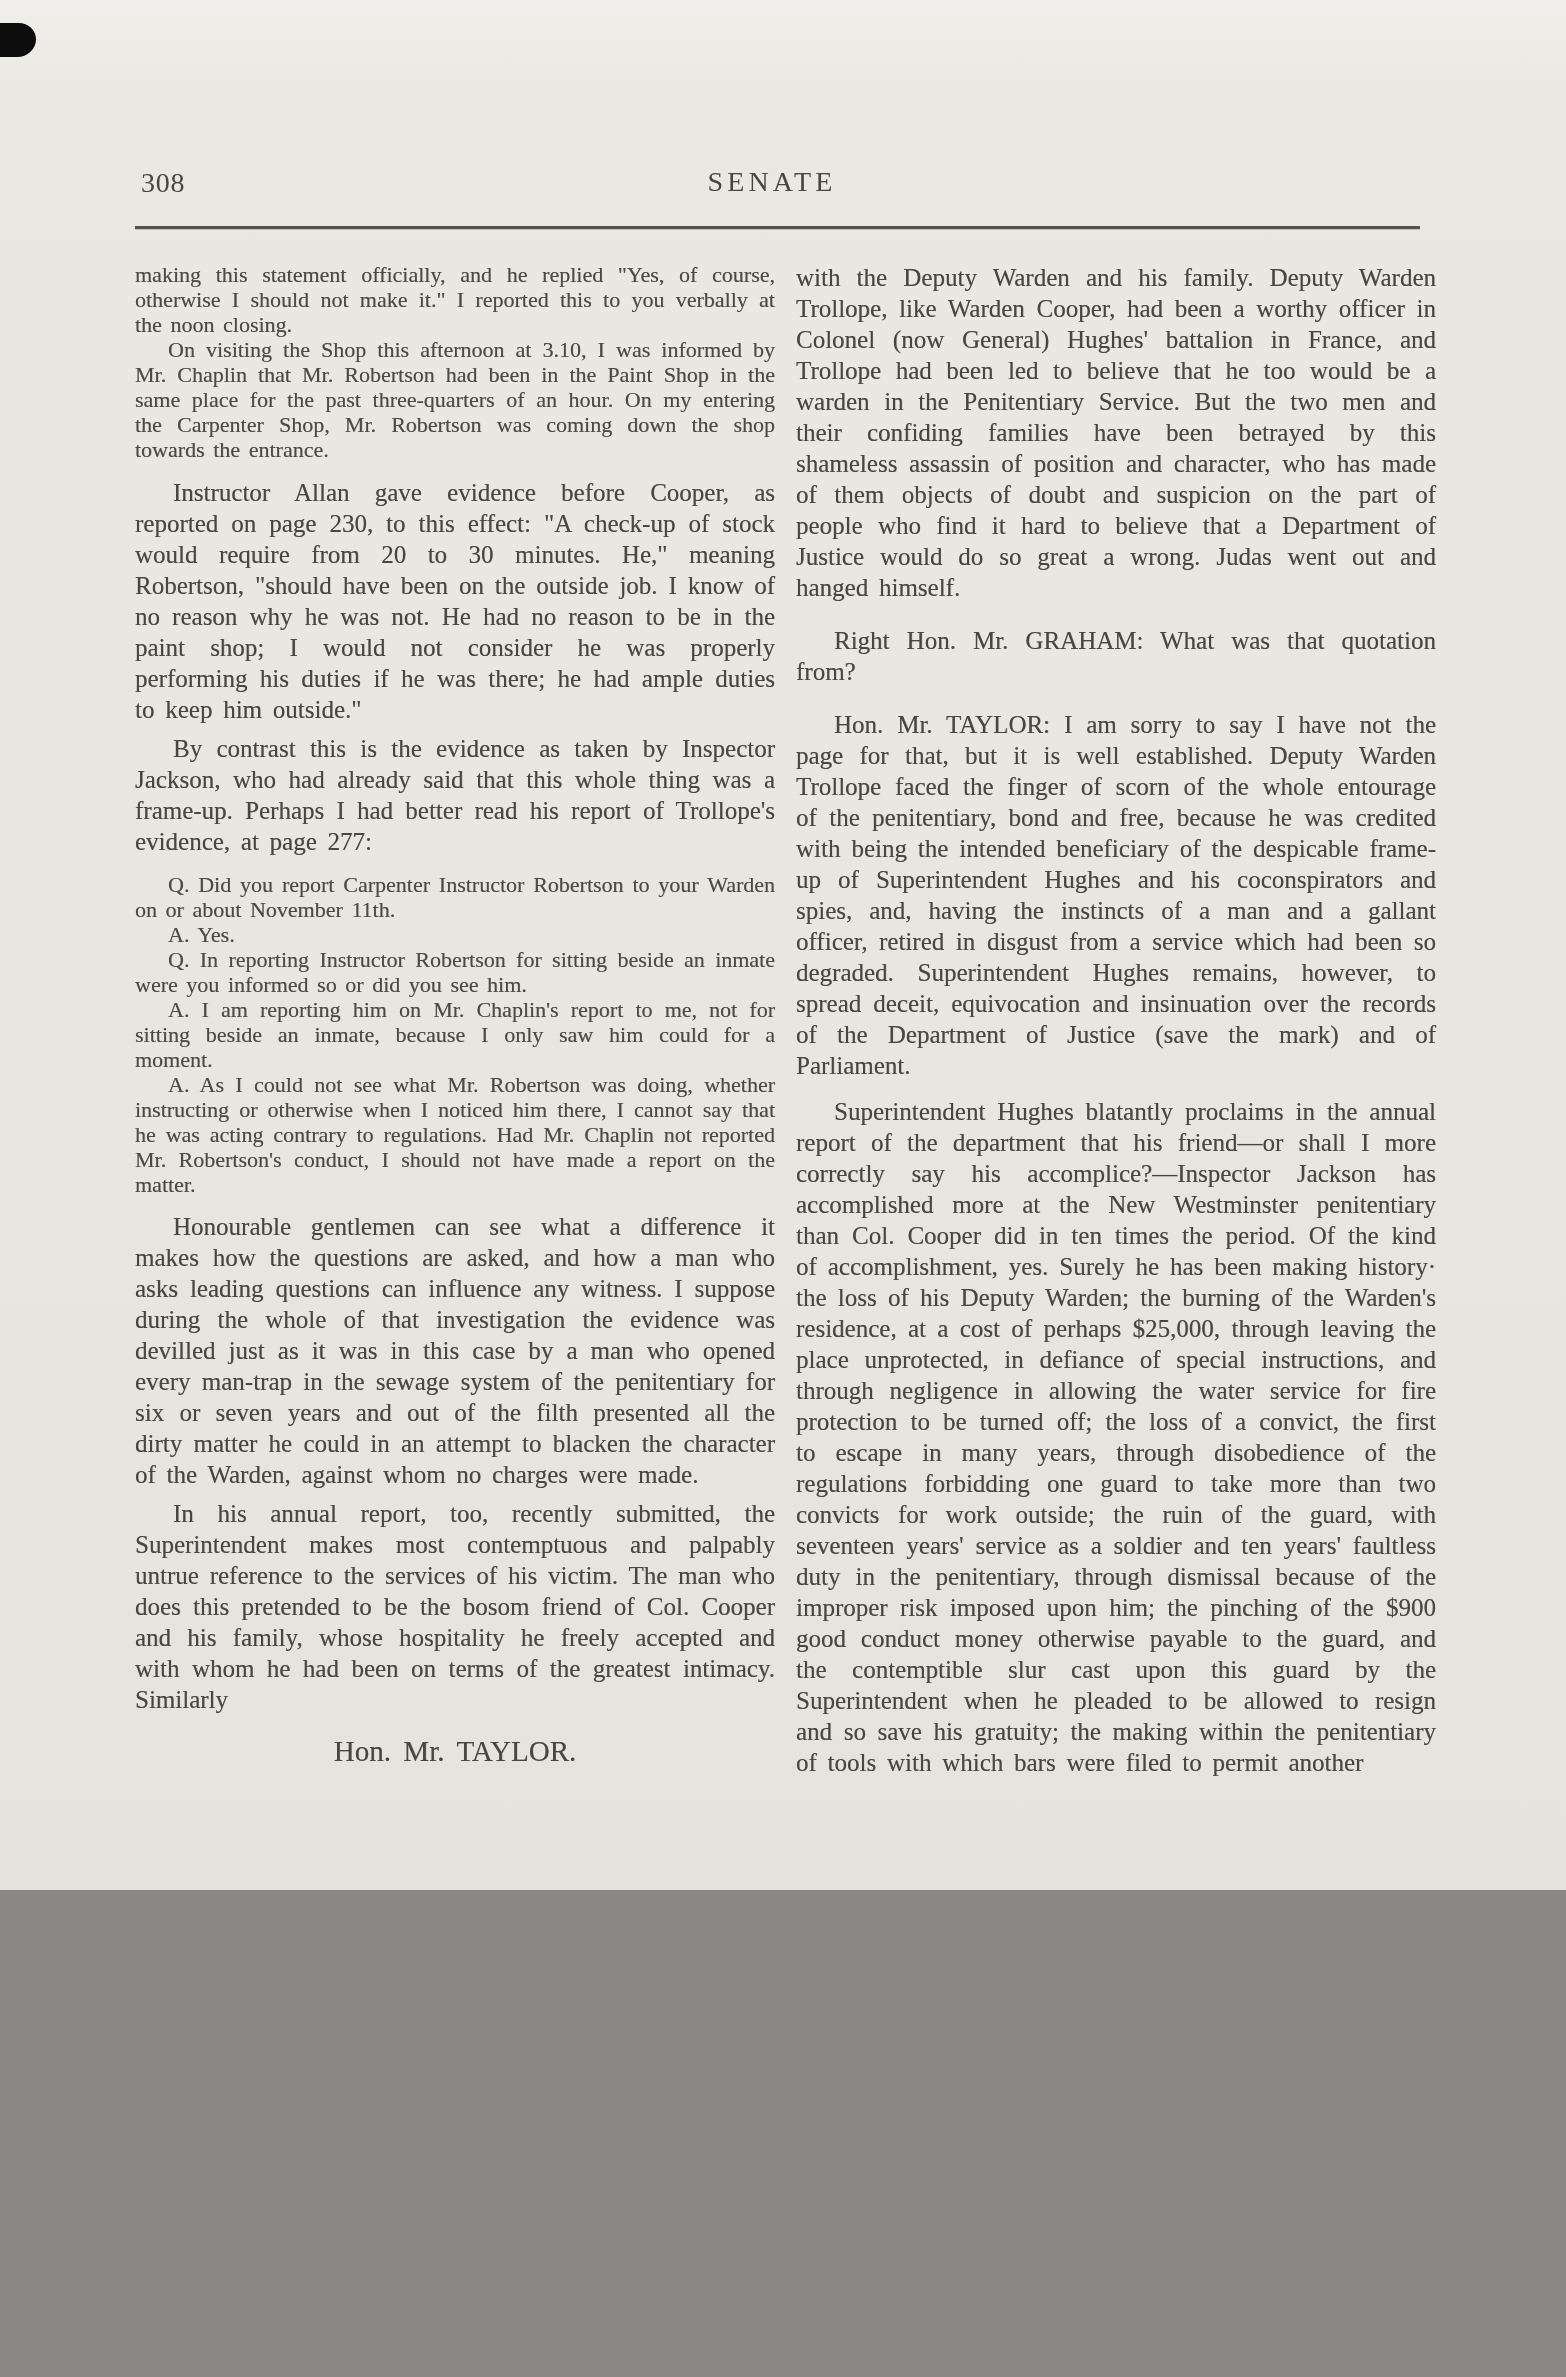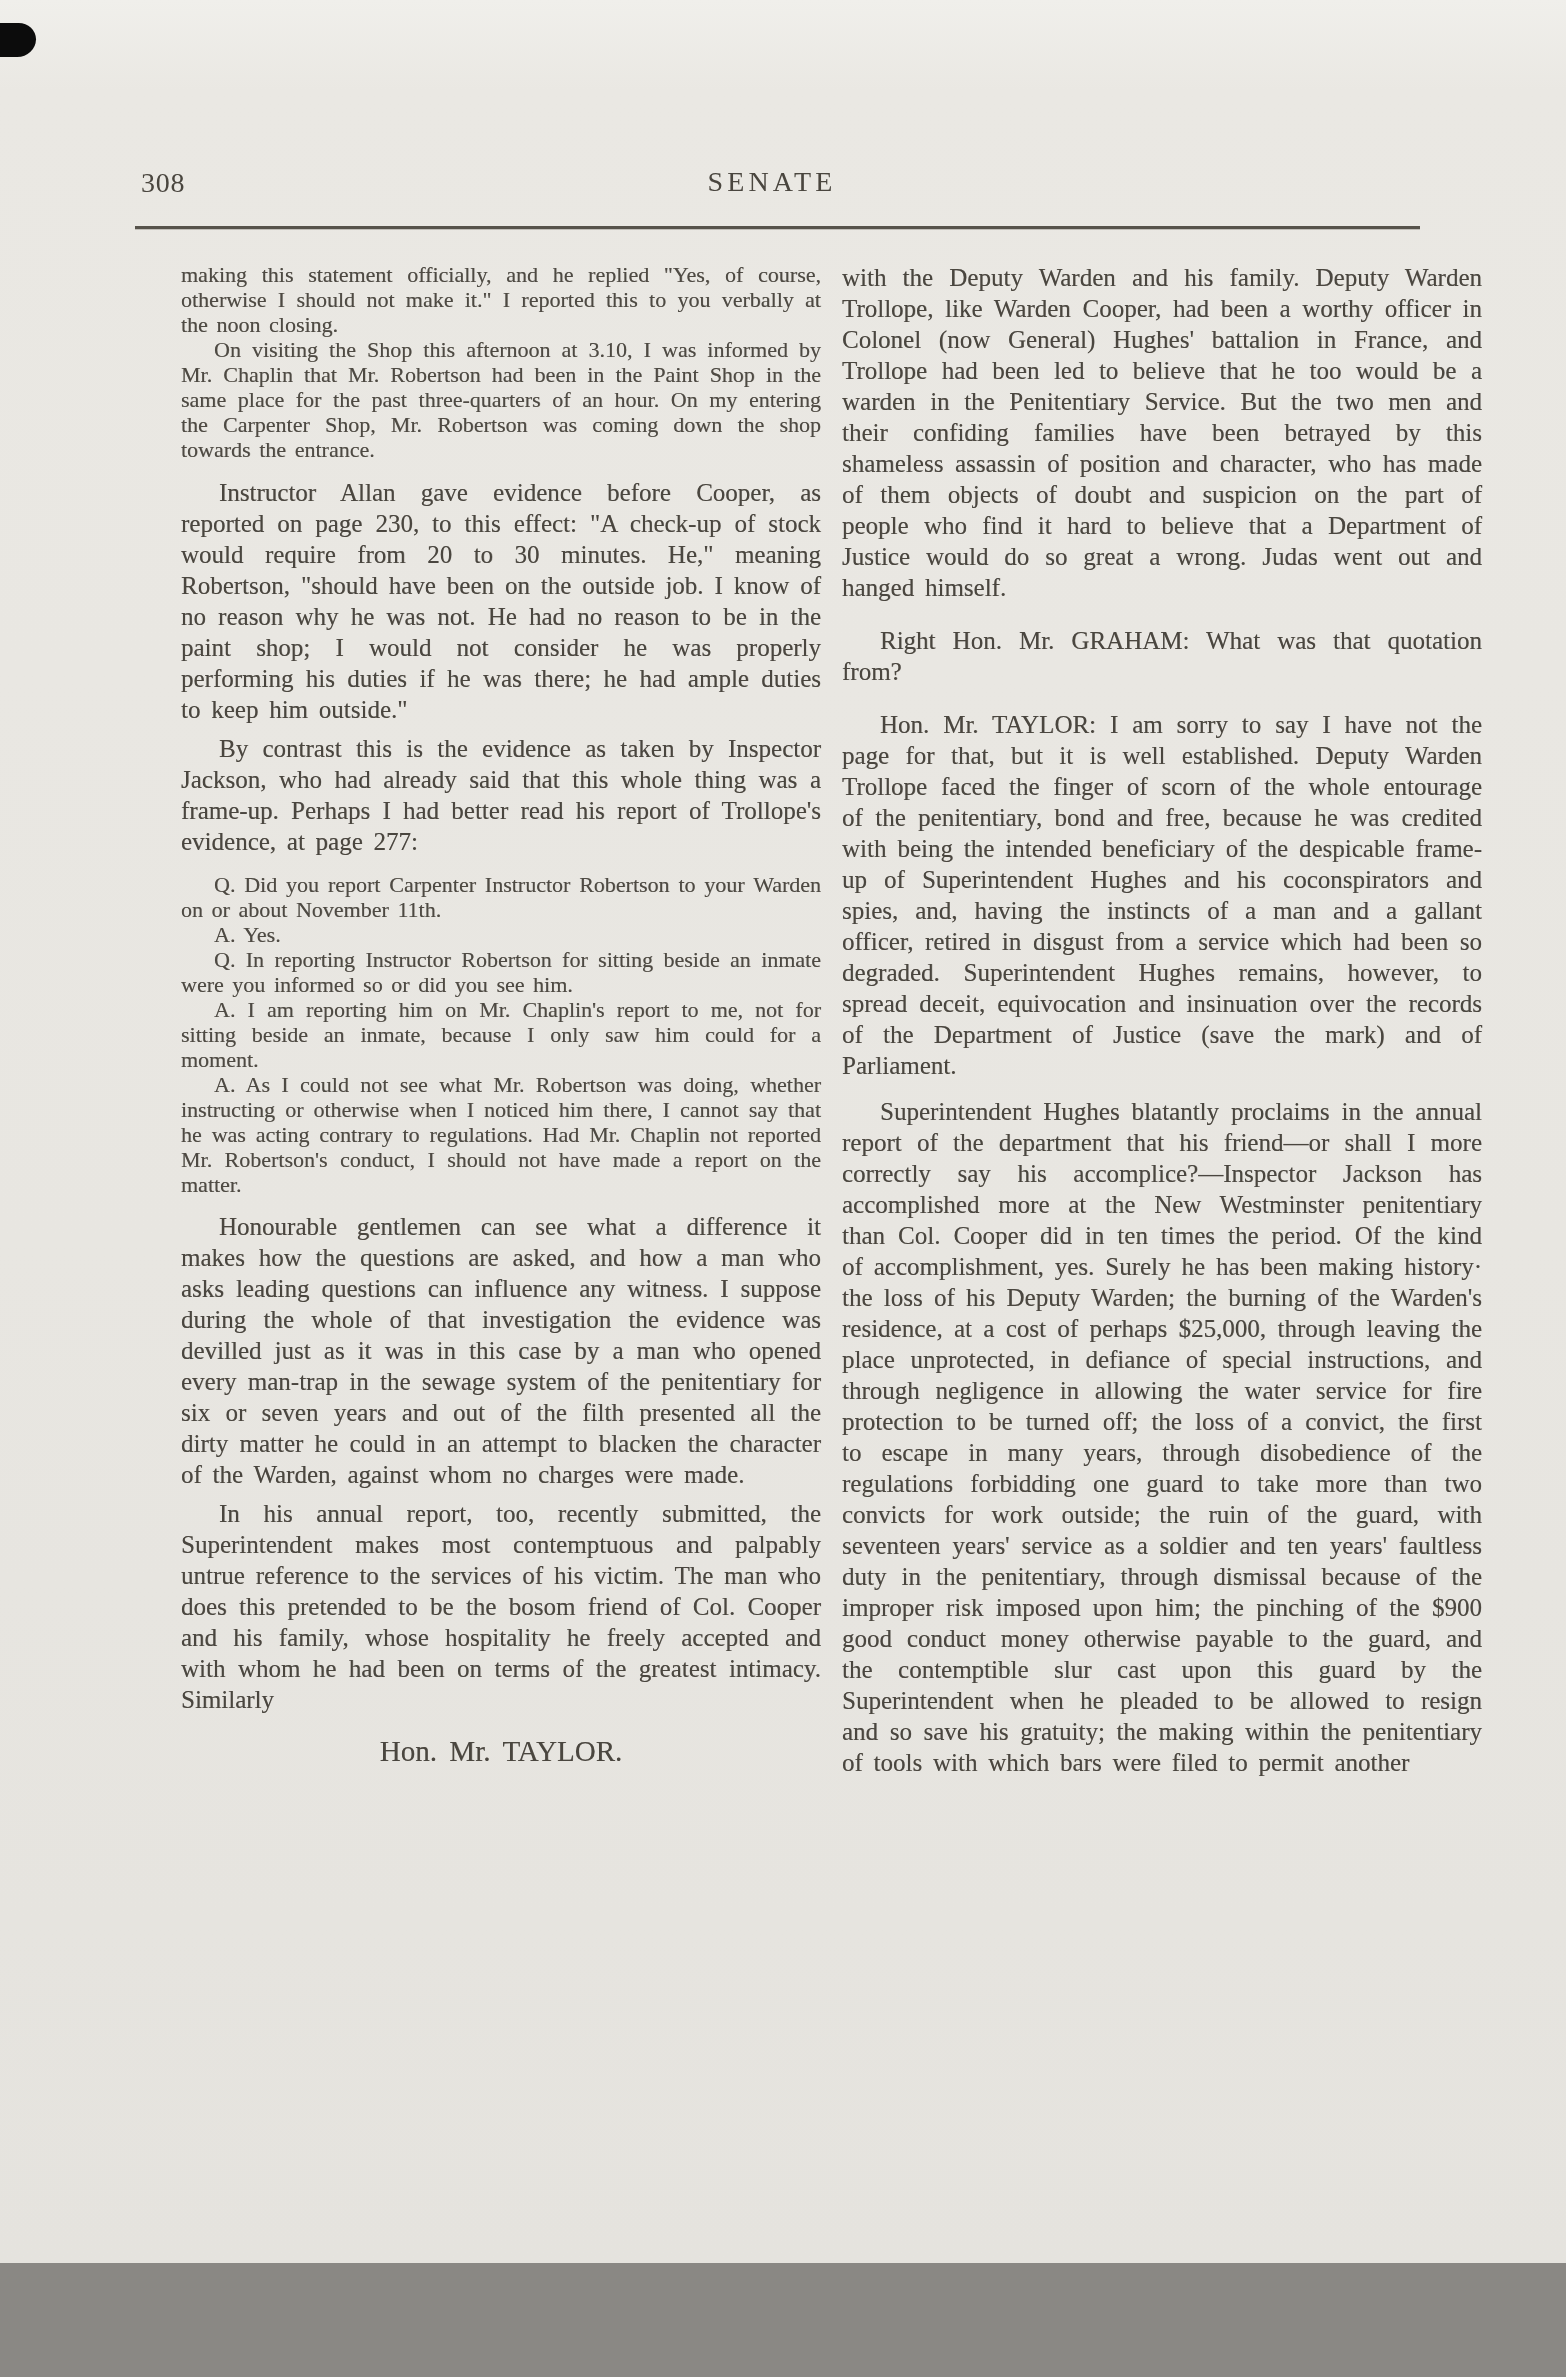--- a/index.html
+++ b/index.html
@@ -1,18 +1,18 @@
 <!DOCTYPE html>
 <html style="font-size:13px"><head>
 <meta charset="utf-8">
 <style>
   html,body{margin:0;padding:0;background:#8a8884;}
   .page{
     position:relative;
-    width:1566px;height:2263px;
+    width:1566px;height:1890px;
     margin:0 auto;
     background:linear-gradient(180deg,#f0efeb 0px,#eae8e3 90px,#e8e6e1 55%,#e5e3de 100%);
     overflow:hidden;
     font-family:"Liberation Serif","DejaVu Serif",serif;
     color:var(--ink,#4a463f);
   }
   .pagenum{
     position:absolute;left:141px;top:167px;
     font-size:28px;letter-spacing:0.8px;
   }
@@ -20,21 +20,21 @@
     position:absolute;left:135px;top:166px;width:1274px;
     text-align:center;font-size:28px;letter-spacing:4.1px;
   }
   .rule{
     position:absolute;left:135px;top:226px;width:1285px;height:2.5px;
     background:#57534b;
     box-shadow:0 0.8px 0 rgba(87,83,75,.35);
   }
   .cols{
     position:absolute;left:135px;top:262px;width:1302px;
-    display:flex;gap:21px;margin-left:46px;
+    display:flex;gap:21px;
   }
   .col{width:640px;}
   .col p{
     margin:0;
     text-align:justify;
     text-shadow:0.3px 0.3px 0.6px rgba(62,58,51,.45);
   }
   p.body{font-size:25px;line-height:31px;text-indent:38px;word-spacing:.18em;}
   p.quote{font-size:22px;line-height:25px;text-indent:33px;word-spacing:.14em;color:#4e4a43;}
   p.catch{font-size:29px;line-height:28px;text-indent:85px;text-align:center;word-spacing:.18em;}

